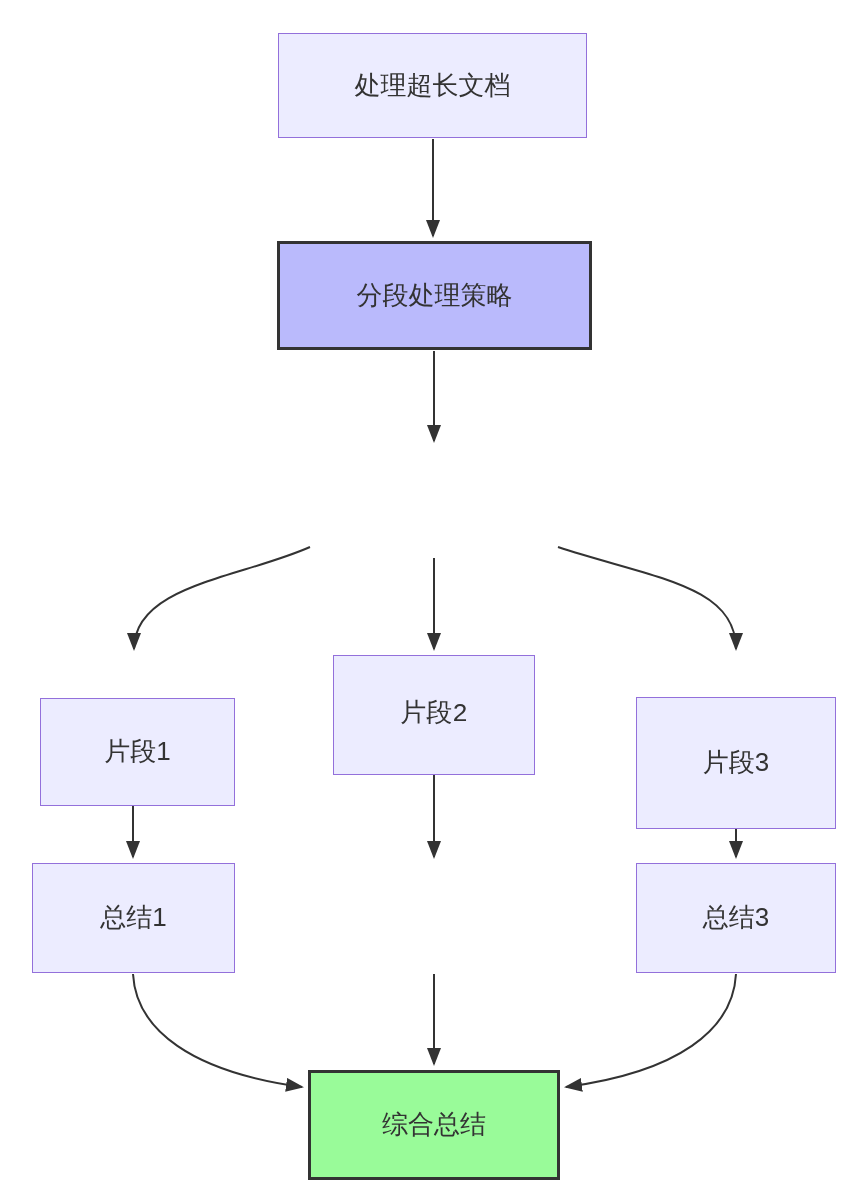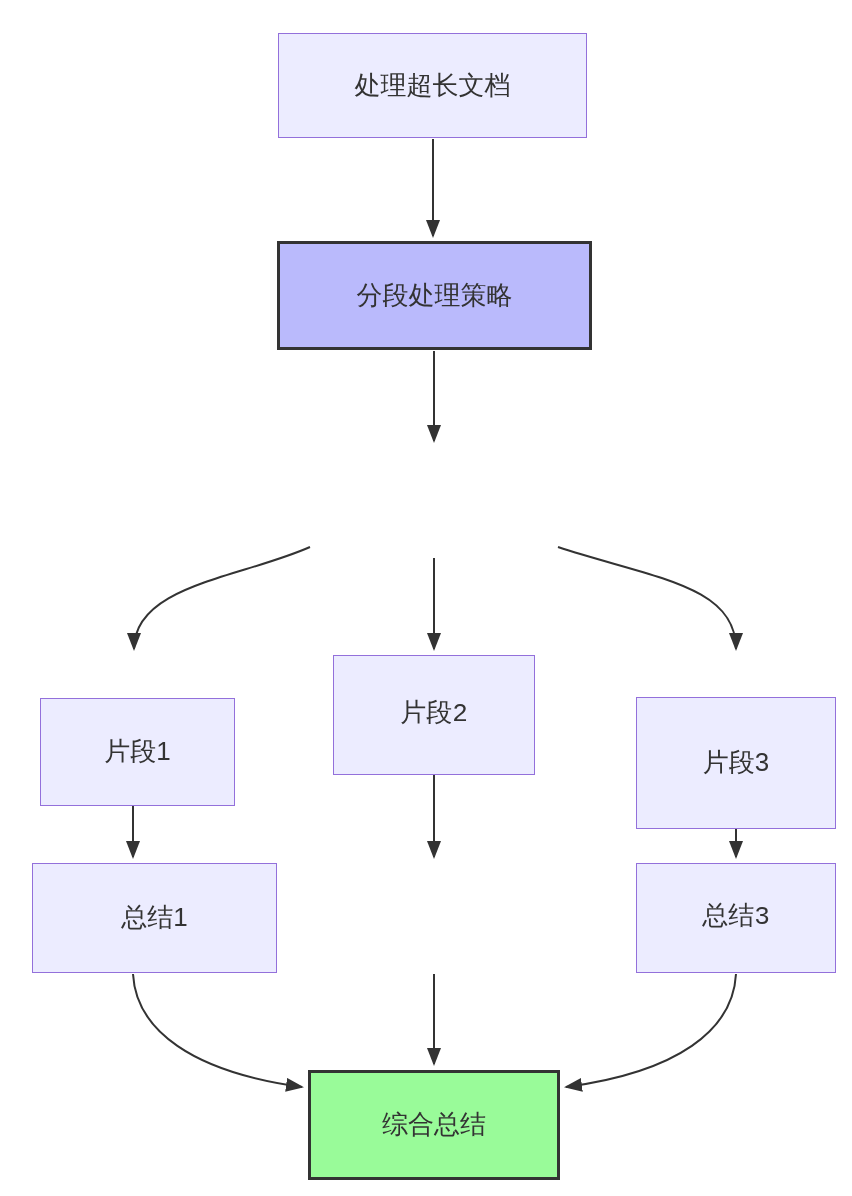--- a/index.html
+++ b/index.html
@@ -105,26 +105,26 @@
   </div>
 
   <div class="node default" style="left:333px; top:655px; width:202px; height:120px;font-family:Liberation Mono, monospace;">
     <span>片段2</span>
   </div>
 
   <div class="node default" style="left:636px; top:655px; width:200px; height:132px;margin-top:42px;">
     <span>片段3</span>
   </div>
 
-  <div class="node default" style="left:32px; top:863px; width:245px; height:110px;">
+  <div class="node default" style="left:32px; top:863px; width:203px; height:110px;">
     <span>总结1</span>
   </div>
 
 
-  <div class="node default" style="left:636px; top:863px; width:200px; height:110px;font-family:Liberation Mono, monospace;">
+  <div class="node default" style="left:636px; top:863px; width:200px; height:110px;">
     <span>总结3</span>
   </div>
 
   <div class="node success" style="left:308px; top:1070px; width:252px; height:110px;">
     <span>综合总结</span>
   </div>
 
 </div>
 
 </body></html>

